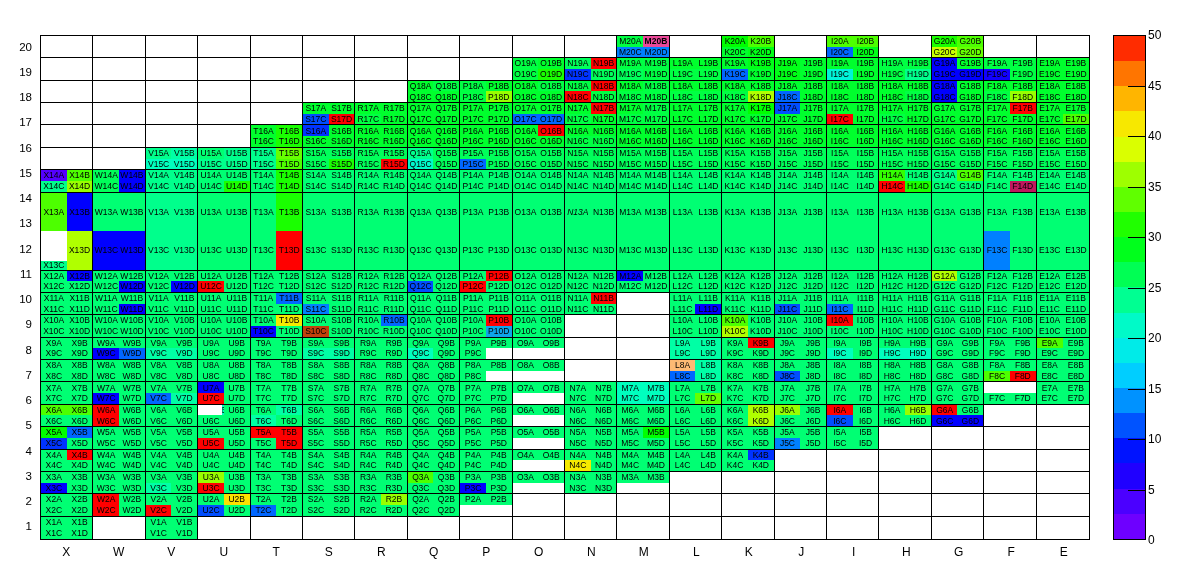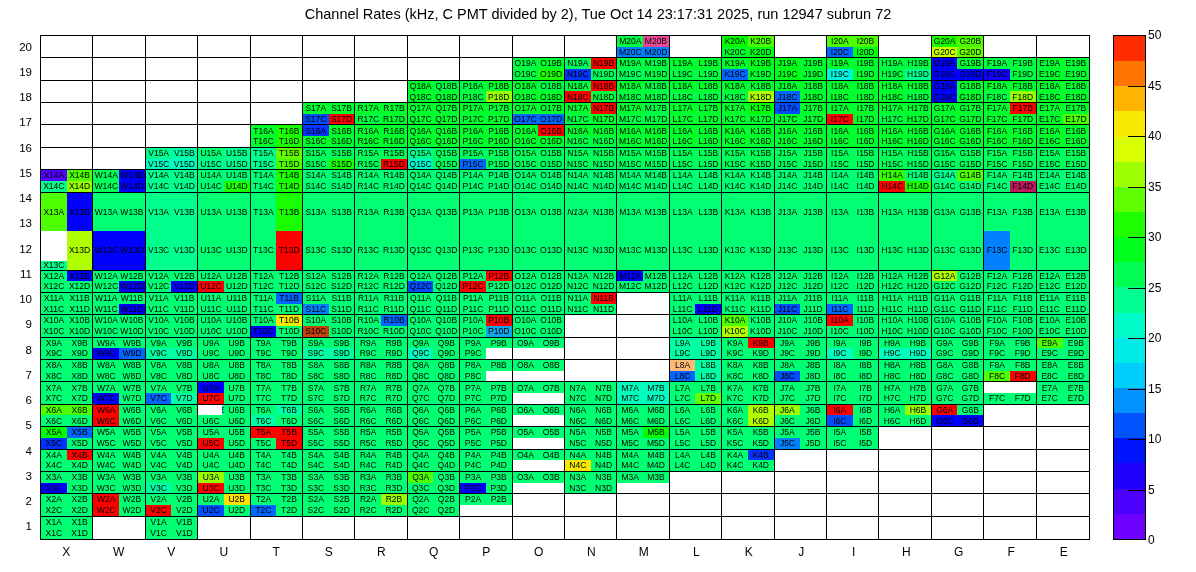--- a/index.html
+++ b/index.html
@@ -57,21 +57,20 @@
   }
   .cbmark{
     position:absolute;left:1128px;width:18px;height:1px;background:#000;
   }
 </style>
 </head>
 <body>
 
 <div id="root">
 
-  <div id="title">Channel Rates (kHz, C PMT divided by 2), Tue Oct 14 23:17:31 2025, run 12947 subrun 72</div>
 
   <div id="plot">
     <div id="grid">
         <div class="gcell">
           <div class="sub empty"></div>
           <div class="sub empty"></div>
           <div class="sub empty"></div>
           <div class="sub empty"></div>
         </div>
         <div class="gcell">
@@ -129,21 +128,21 @@
           <div class="sub empty"></div>
         </div>
         <div class="gcell">
           <div class="sub empty"></div>
           <div class="sub empty"></div>
           <div class="sub empty"></div>
           <div class="sub empty"></div>
         </div>
         <div class="gcell">
           <div class="sub" title="M20A: 27 kHz" style="background: rgb(0, 255, 67); color: rgb(0, 0, 0);">M20A</div>
-          <div class="sub" title="M20B: 28 kHz" style="background: #ec4899; color: rgb(0, 0, 0);">M20B</div>
+          <div class="sub" title="M20B: 28 kHz" style="background: #ec4899; color: rgb(0, 0, 0); font-weight: bold;">M20B</div>
           <div class="sub" title="M20C: 13 kHz" style="background: rgb(0, 128, 255); color: rgb(0, 0, 0);">M20C</div>
           <div class="sub" title="M20D: 13 kHz" style="background: rgb(0, 128, 255); color: rgb(0, 0, 0);">M20D</div>
         </div>
         <div class="gcell">
           <div class="sub empty"></div>
           <div class="sub empty"></div>
           <div class="sub empty"></div>
           <div class="sub empty"></div>
         </div>
         <div class="gcell">

